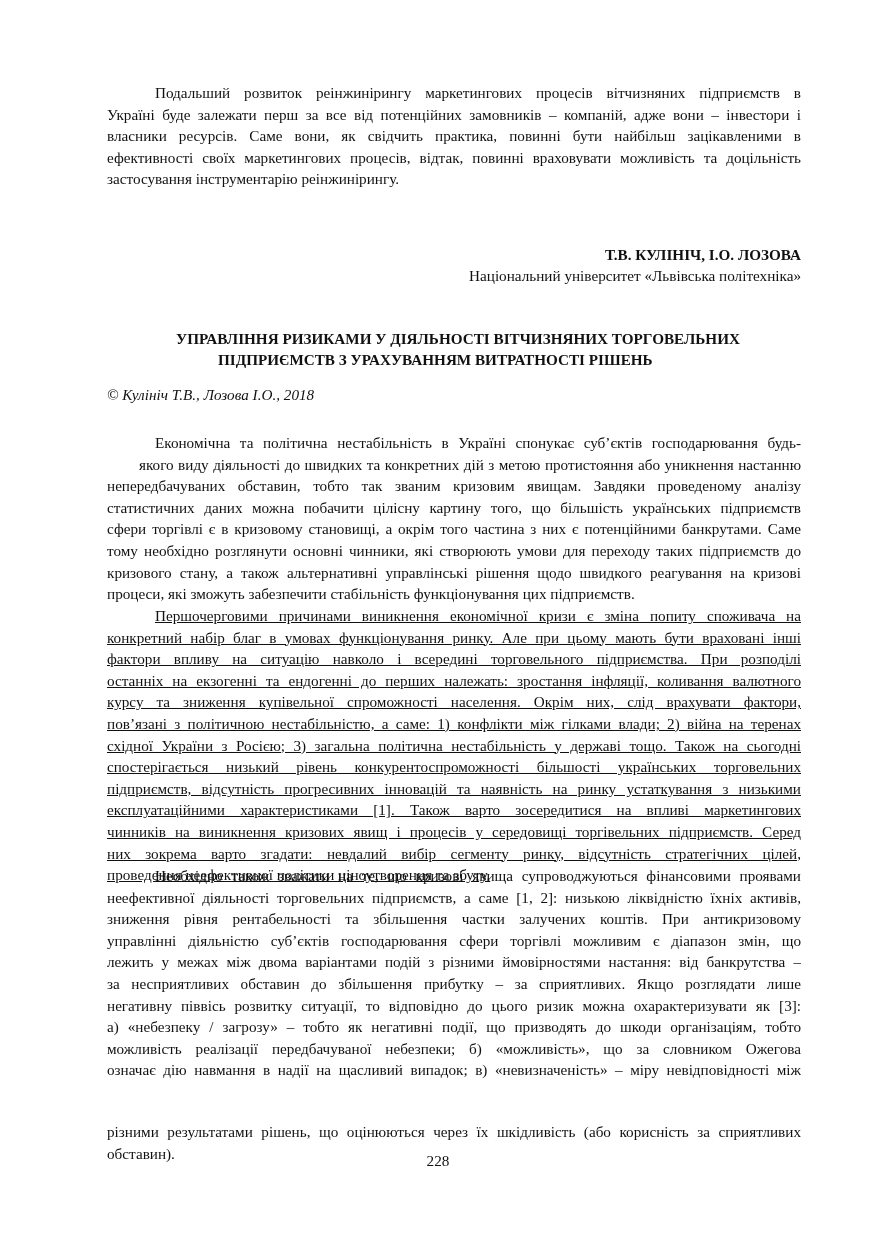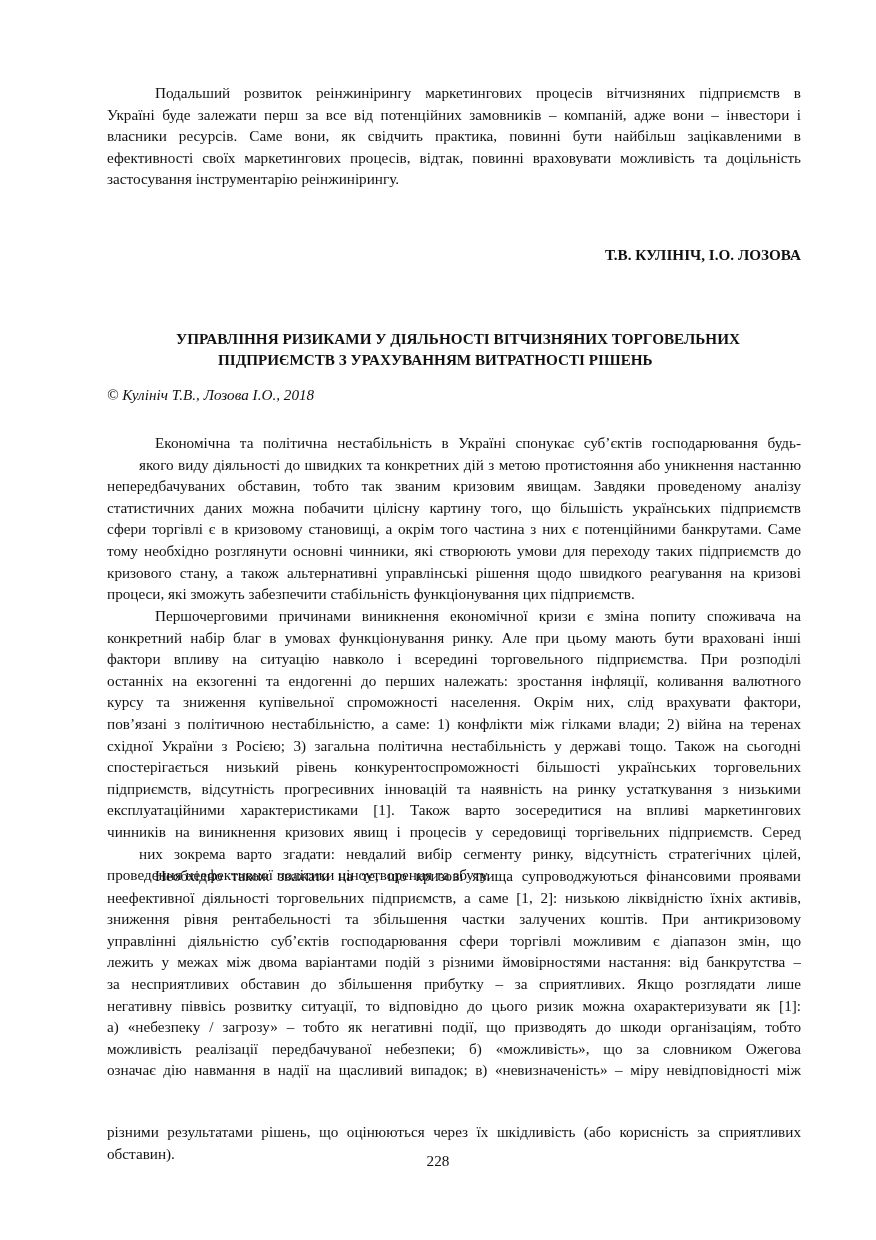--- a/index.html
+++ b/index.html
@@ -26,61 +26,62 @@
 
   <div class="block" style="top:82px;">
     <div class="line indent" style="white-space: normal; overflow: hidden;">Подальший розвиток реінжинірингу маркетингових процесів вітчизняних підприємств в</div>
     <div class="line" style="white-space: normal; overflow: hidden;">Україні буде залежати перш за все від потенційних замовників – компаній, адже вони – інвестори і</div>
     <div class="line" style="white-space: normal; overflow: hidden;">власники ресурсів. Саме вони, як свідчить практика, повинні бути найбільш зацікавленими в</div>
     <div class="line" style="white-space: normal; overflow: hidden;">ефективності своїх маркетингових процесів, відтак, повинні враховувати можливість та доцільність</div>
     <div class="line last" style="white-space: normal; overflow: hidden;">застосування інструментарію реінжинірингу.</div>
   </div>
 
   <div class="authors">Т.В. КУЛІНІЧ, І.О. ЛОЗОВА</div>
+  <div class="affil">Національний університет «Львівська політехніка»</div>
 
   <div class="title title1">УПРАВЛІННЯ РИЗИКАМИ У ДІЯЛЬНОСТІ ВІТЧИЗНЯНИХ ТОРГОВЕЛЬНИХ</div>
   <div class="title title2">ПІДПРИЄМСТВ З УРАХУВАННЯМ ВИТРАТНОСТІ РІШЕНЬ</div>
 
   <div class="copyright">© Кулініч Т.В., Лозова І.О., 2018</div>
 
   <div class="block" style="top:432px;">
     <div class="line indent" style="white-space: normal; overflow: hidden;">Економічна та політична нестабільність в Україні спонукає суб’єктів господарювання будь-</div>
     <div class="line" style="white-space: normal; overflow: hidden; margin-left: 32px;">якого виду діяльності до швидких та конкретних дій з метою протистояння або уникнення настанню</div>
     <div class="line" style="white-space: normal; overflow: hidden;">непередбачуваних обставин, тобто так званим кризовим явищам. Завдяки проведеному аналізу</div>
     <div class="line" style="white-space: normal; overflow: hidden;">статистичних даних можна побачити цілісну картину того, що більшість українських підприємств</div>
     <div class="line" style="white-space: normal; overflow: hidden;">сфери торгівлі є в кризовому становищі, а окрім того частина з них є потенційними банкрутами. Саме</div>
     <div class="line" style="white-space: normal; overflow: hidden;">тому необхідно розглянути основні чинники, які створюють умови для переходу таких підприємств до</div>
     <div class="line" style="white-space: normal; overflow: hidden;">кризового стану, а також альтернативні управлінські рішення щодо швидкого реагування на кризові</div>
     <div class="line last" style="white-space: normal; overflow: hidden;">процеси, які зможуть забезпечити стабільність функціонування цих підприємств.</div>
   </div>
 
-  <div class="block" style="top:605px;">
+  <div class="block" style="top:605px;text-decoration:underline;">
     <div class="line indent" style="white-space: normal; overflow: hidden;">Першочерговими причинами виникнення економічної кризи є зміна попиту споживача на</div>
     <div class="line" style="white-space: normal; overflow: hidden;">конкретний набір благ в умовах функціонування ринку. Але при цьому мають бути враховані інші</div>
     <div class="line" style="white-space: normal; overflow: hidden;">фактори впливу на ситуацію навколо і всередині торговельного підприємства. При розподілі</div>
     <div class="line" style="white-space: normal; overflow: hidden;">останніх на екзогенні та ендогенні до перших належать: зростання інфляції, коливання валютного</div>
     <div class="line" style="white-space: normal; overflow: hidden;">курсу та зниження купівельної спроможності населення. Окрім них, слід врахувати фактори,</div>
     <div class="line" style="white-space: normal; overflow: hidden;">пов’язані з політичною нестабільністю, а саме: 1) конфлікти між гілками влади; 2) війна на теренах</div>
     <div class="line" style="white-space: normal; overflow: hidden;">східної України з Росією; 3) загальна політична нестабільність у державі тощо. Також на сьогодні</div>
     <div class="line" style="white-space: normal; overflow: hidden;">спостерігається низький рівень конкурентоспроможності більшості українських торговельних</div>
     <div class="line" style="white-space: normal; overflow: hidden;">підприємств, відсутність прогресивних інновацій та наявність на ринку устаткування з низькими</div>
     <div class="line" style="white-space: normal; overflow: hidden;">експлуатаційними характеристиками [1]. Також варто зосередитися на впливі маркетингових</div>
     <div class="line" style="white-space: normal; overflow: hidden;">чинників на виникнення кризових явищ і процесів у середовищі торгівельних підприємств. Серед</div>
-    <div class="line" style="white-space: normal; overflow: hidden; margin-left: 32px;">них зокрема варто згадати: невдалий вибір сегменту ринку, відсутність стратегічних цілей,</div>
+    <div class="line" style="white-space: normal; overflow: hidden;">них зокрема варто згадати: невдалий вибір сегменту ринку, відсутність стратегічних цілей,</div>
     <div class="line last" style="white-space: normal; overflow: hidden;">проведення неефективної політики ціноутворення та збуту.</div>
   </div>
 
   <div class="block" style="top:865px;">
     <div class="line indent" style="white-space: normal; overflow: hidden;">Необхідно також зважати на те, що кризові явища супроводжуються фінансовими проявами</div>
     <div class="line" style="white-space: normal; overflow: hidden;">неефективної діяльності торговельних підприємств, а саме [1, 2]: низькою ліквідністю їхніх активів,</div>
     <div class="line" style="white-space: normal; overflow: hidden;">зниження рівня рентабельності та збільшення частки залучених коштів. При антикризовому</div>
     <div class="line" style="white-space: normal; overflow: hidden;">управлінні діяльністю суб’єктів господарювання сфери торгівлі можливим є діапазон змін, що</div>
     <div class="line" style="white-space: normal; overflow: hidden;">лежить у межах між двома варіантами подій з різними ймовірностями настання: від банкрутства –</div>
     <div class="line" style="white-space: normal; overflow: hidden;">за несприятливих обставин до збільшення прибутку – за сприятливих. Якщо розглядати лише</div>
-    <div class="line" style="white-space: normal; overflow: hidden;">негативну піввісь розвитку ситуації, то відповідно до цього ризик можна охарактеризувати як [1]:</div>
+    <div class="line" style="white-space: normal; overflow: hidden;">негативну піввісь розвитку ситуації, то відповідно до цього ризик можна охарактеризувати як [3]:</div>
     <div class="line" style="white-space: normal; overflow: hidden;">а) «небезпеку / загрозу» – тобто як негативні події, що призводять до шкоди організаціям, тобто</div>
     <div class="line" style="white-space: normal; overflow: hidden;">можливість реалізації передбачуваної небезпеки; б) «можливість», що за словником Ожегова</div>
     <div class="line" style="white-space: normal; overflow: hidden;">означає дію навмання в надії на щасливий випадок; в) «невизначеність» – міру невідповідності між</div>
     <div class="line" style="white-space: normal; overflow: hidden; margin-top: 40px;">різними результатами рішень, що оцінюються через їх шкідливість (або корисність за сприятливих</div>
     <div class="line last" style="white-space: normal; overflow: hidden;">обставин).</div>
   </div>
 
   <div class="pagenum">228</div>
 </div>
 

